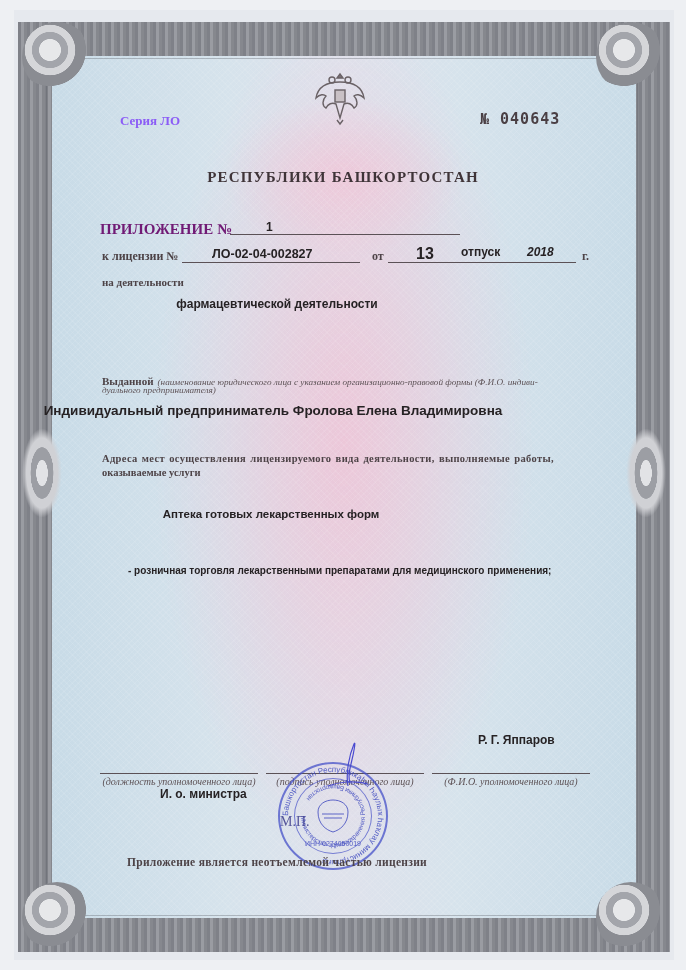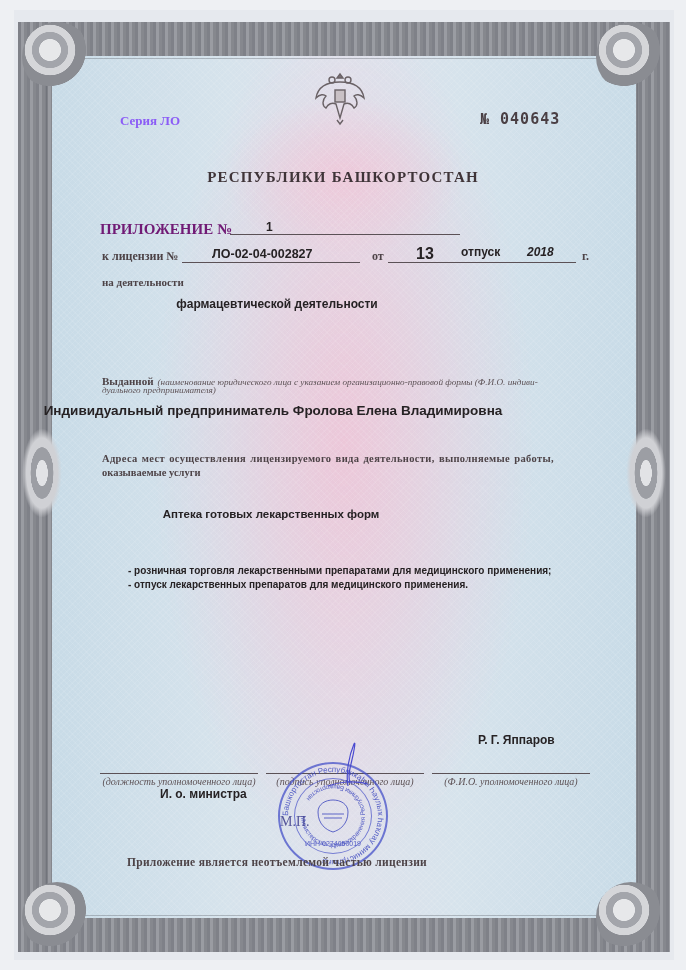--- a/index.html
+++ b/index.html
@@ -136,21 +136,20 @@
   </div>
   <div class="abs italic-small" style="left:102px; top:385px; font-size:9.2px;">дуального предпринимателя)</div>
   <div class="abs val center-block" style="top:403px; font-size:13.5px; left:-4px;">Индивидуальный предприниматель Фролова Елена Владимировна</div>
 
   <div class="abs lbl small" style="left:102px; top:453px; font-size:10.5px; letter-spacing:0.35px; word-spacing:1.2px;">Адреса мест осуществления лицензируемого вида деятельности, выполняемые работы,</div>
   <div class="abs lbl small" style="left:102px; top:467px; font-size:10.5px;">оказываемые услуги</div>
   <div class="abs val center-block" style="top:508px; font-size:11.5px; left:-6px;">Аптека готовых лекарственных форм</div>
 
   <div class="abs services">
     <div>- розничная торговля лекарственными препаратами для медицинского применения;</div>
-    <div>- отпуск лекарственных препаратов для медицинского применения.</div>
   </div>
 
   <div class="abs val" style="left:160px; top:787px; font-size:12px;">И. о. министра</div>
   <div class="field-line" style="left:100px; top:773px; width:158px;"></div>
   <div class="caption" style="left:100px; top:776px; width:158px;">(должность уполномоченного лица)</div>
 
   <div class="field-line" style="left:266px; top:773px; width:158px;"></div>
   <div class="caption" style="left:266px; top:776px; width:158px;">(подпись уполномоченного лица)</div>
 
   <div class="abs val" style="left:460px; top:733px; font-size:12px;margin-left:18px;">Р. Г. Яппаров</div>

